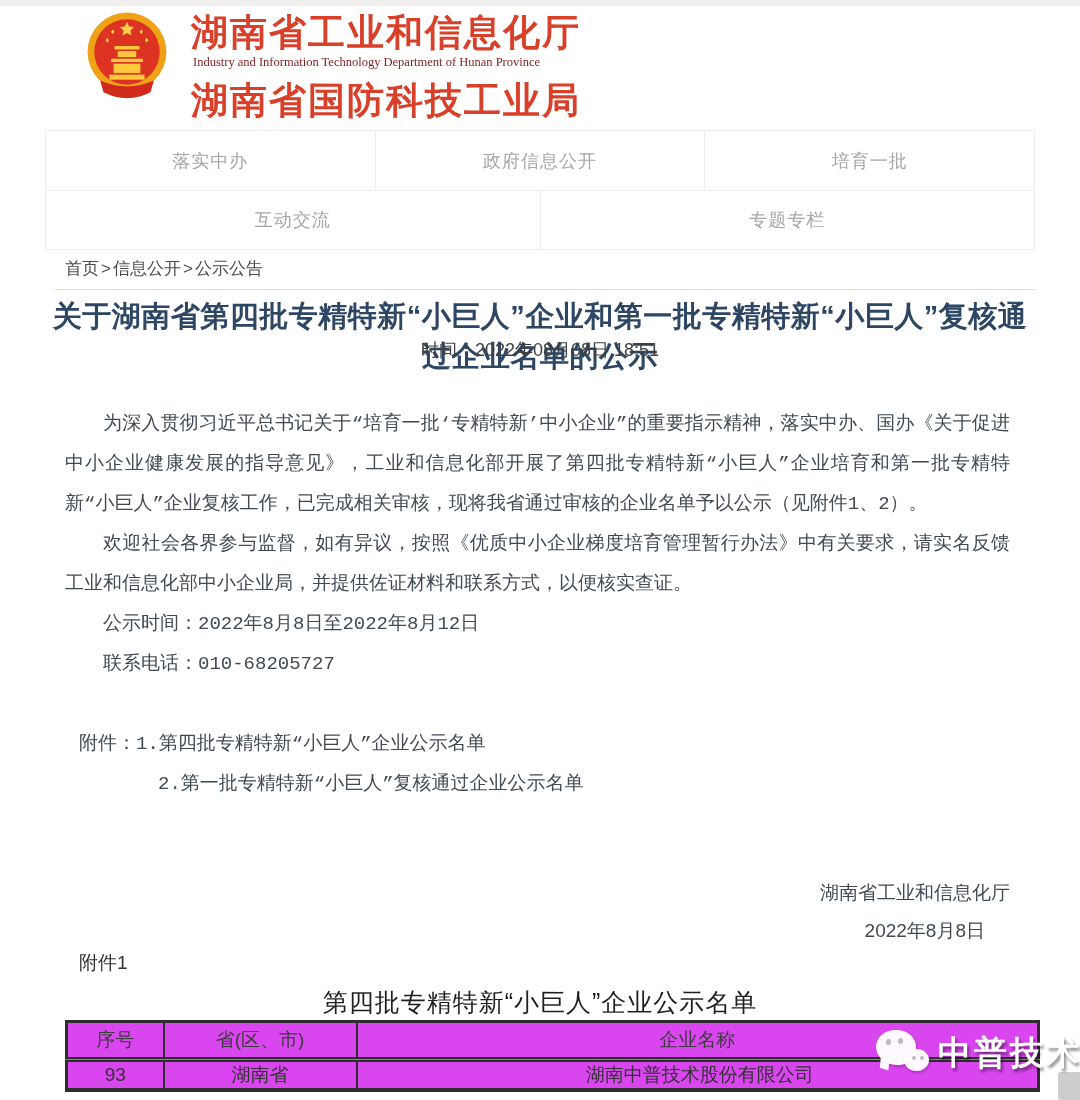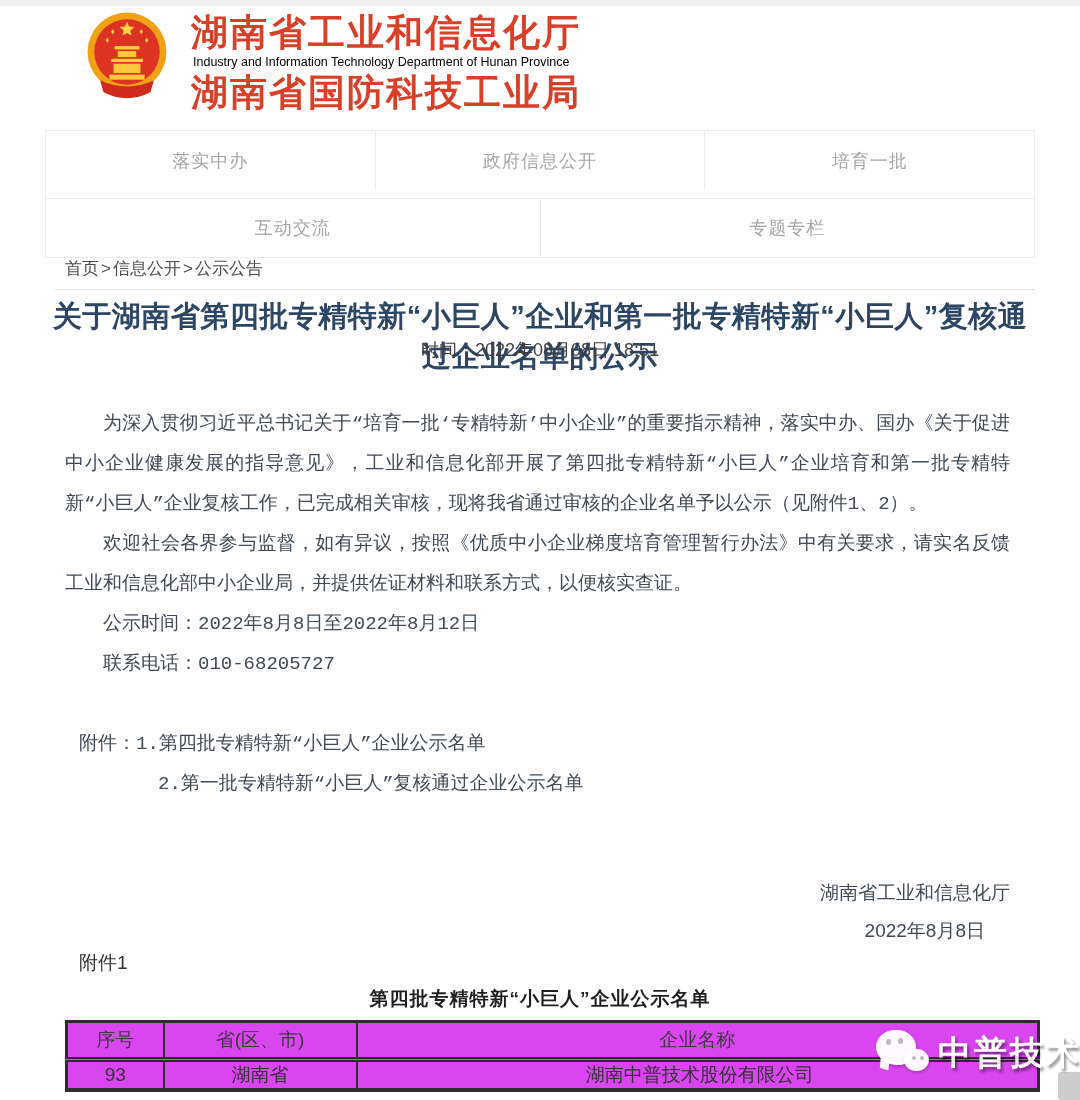--- a/index.html
+++ b/index.html
@@ -9,26 +9,26 @@
     font-family:"Liberation Sans","DejaVu Sans",sans-serif;
   }
   .page { position:relative; width:1080px; height:1100px; background:#fff; overflow:hidden; }
   .top-strip { position:absolute; top:0; left:0; right:0; height:6px; background:#f1f0ee; }
 
   
   .site-header { position:absolute; top:10px; left:85px; display:flex; gap:22px; }
   .emblem { width:84px; height:100px; flex:0 0 auto; }
   .header-text { padding-top:2px; }
   .org-cn { font-size:37px; font-weight:800; color:#d8402a; letter-spacing:2px; line-height:1.12; white-space:nowrap; }
-  .org-en { font-size:12.5px; color:#000000; margin:2px 0 3px 2px; white-space:nowrap; }
+  .org-en { font-size:12.5px; color:#7f1d1d; margin:2px 0 10px 2px; white-space:nowrap;font-family:Liberation Serif, serif; }
 
   
   .main-nav { position:absolute; top:130px; left:45px; width:990px; border:1px solid #ededed; background:#fff; }
   .nav-row { display:flex; height:59px; }
-  .nav-row + .nav-row { border-top:1px solid #ededed;margin-top:8px; }
+  .nav-row + .nav-row { border-top:1px solid #ededed; }
   .nav-cell { flex:1; display:flex; align-items:center; justify-content:center;
               font-size:18px; color:#a6a6a6; cursor:pointer; letter-spacing:1px; }
   .nav-cell + .nav-cell { border-left:1px solid #ededed; }
 
   
   .breadcrumb { position:absolute; top:257px; left:65px; font-size:17px; color:#4c4c4c; }
   .breadcrumb .sep { margin:0 2px; color:#4c4c4c; }
   .rule { position:absolute; top:289px; left:55px; width:980px; border-top:1px solid #dedede; }
 
   
@@ -46,21 +46,21 @@
   .att-line2 { padding-left:93px; }
 
   .signature { position:absolute; top:874px; left:65px; width:945px;
                font-size:19px; color:#414a54; line-height:38px; }
   .sig-org  { text-align:right; }
   .sig-date { text-align:right; padding-right:25px; }
 
   
   .annex-label { position:absolute; top:950px; left:79px; font-size:19px; font-weight:500; color:#333; }
   .annex-title { position:absolute; top:986px; left:0; width:1080px; text-align:center;
-                 font-size:19px; font-weight:700; color:#1f1f1f; letter-spacing:1px; }
+                 font-size:25px; font-weight:400; color:#1f1f1f; letter-spacing:1px; }
   table.annex { position:absolute; top:1020px; left:65px; width:975px;
                 border-collapse:collapse; table-layout:fixed; background:#d946ef;
                 border:3px solid #2d2d2d; }
   table.annex col.c1 { width:97px; }
   table.annex col.c2 { width:193px; }
   table.annex th { height:38px; font-size:19px; font-weight:500; color:#3b3b3b;
                    border-bottom:5px double #2d2d2d; border-right:2px solid #2d2d2d;
                    text-align:center; }
   table.annex td { height:30px; font-size:19px; color:#333; text-align:center;
                    border-right:2px solid #2d2d2d; border-bottom:4px solid #2d2d2d; }

